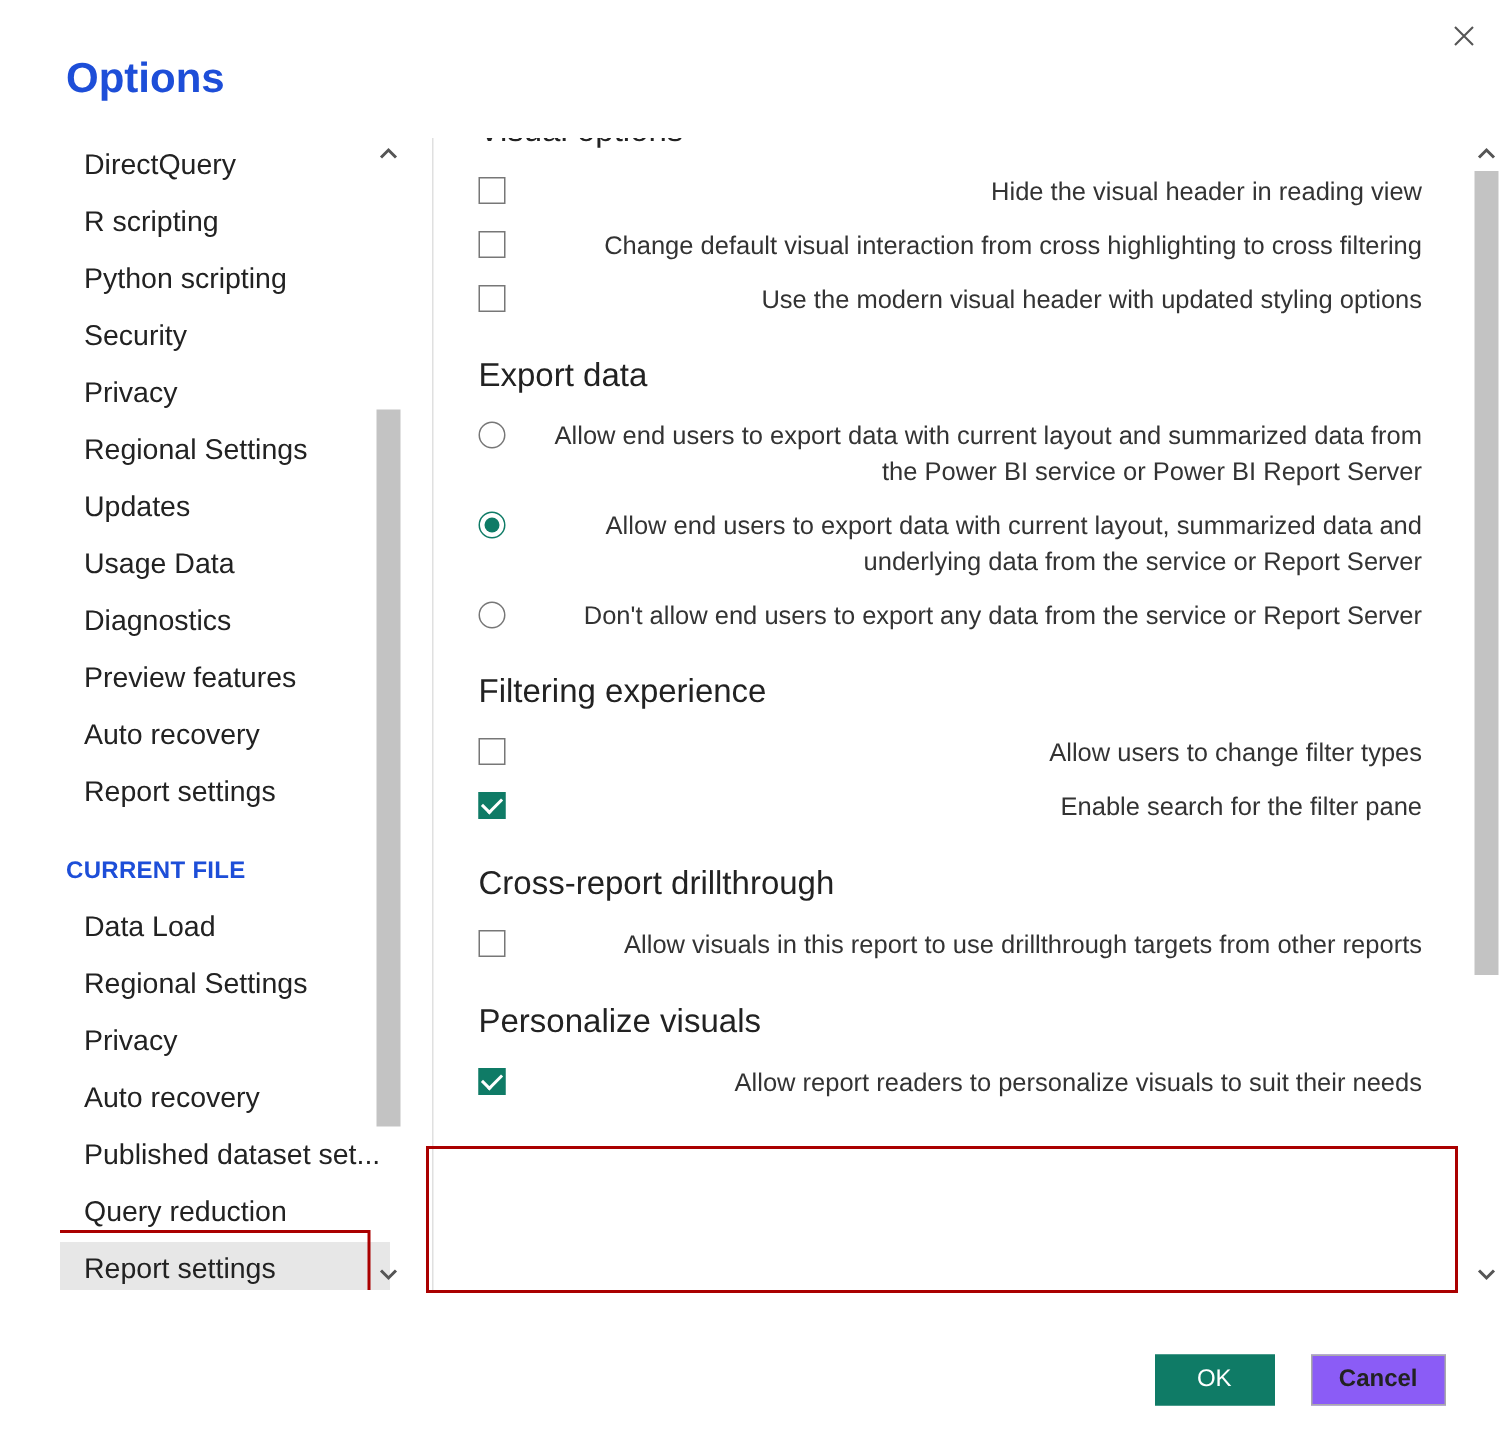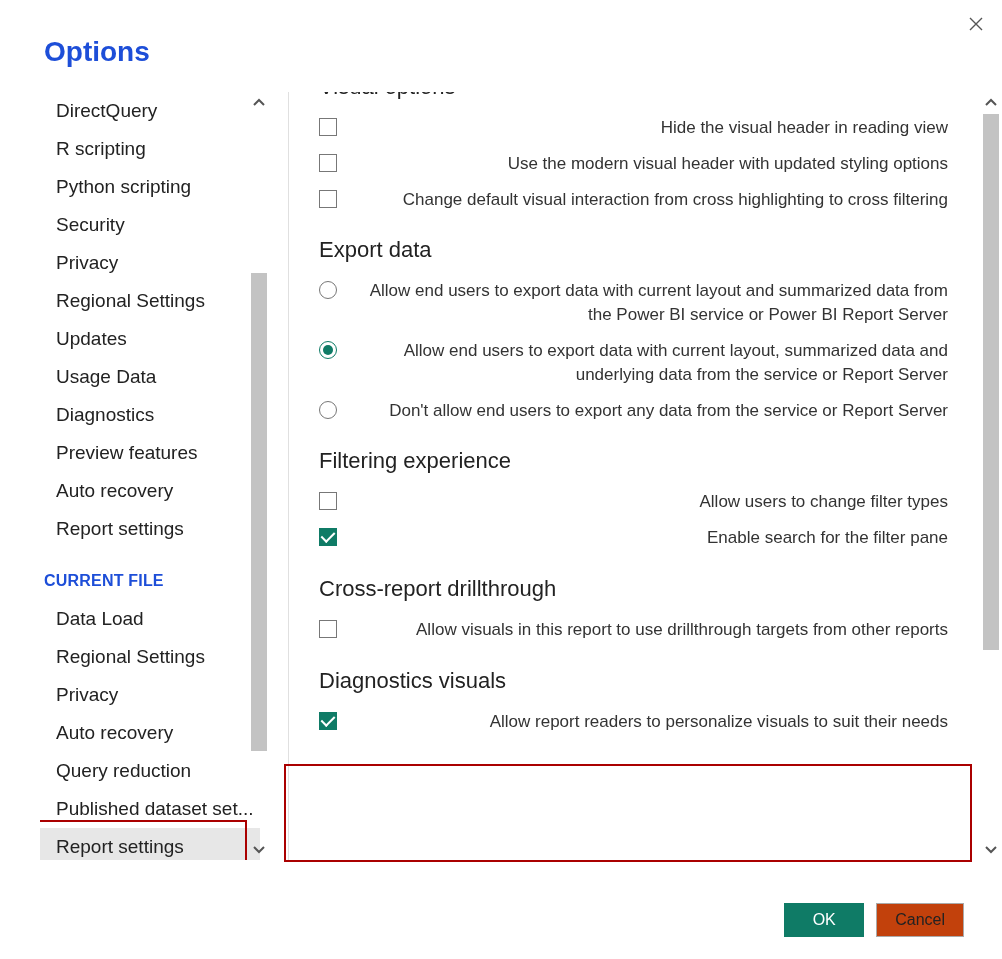--- a/index.html
+++ b/index.html
@@ -193,41 +193,42 @@
     height: 98px;
     bottom: -2px;
     pointer-events: none;
   }
   
   .footer {
     position: absolute;
     bottom: 22px;
     right: 38px;
     display: flex;
-    gap: 12px;
+    gap: 24px;
   }
   .btn {
     min-width: 80px;
     height: 34px;
     font-size: 16px;
     cursor: pointer;
     display: flex;
     align-items: center;
     justify-content: center;
     padding: 0 18px;
   }
   .btn.primary {
     background: #0f7b66;
     color: #fff;
     border: 1px solid #0f7b66;
   }
   .btn.secondary {
-    background: #c2410c;
+    background: #8b5cf6;
     color: #222;
     border: 1px solid #aaa;
+    font-weight: bold;
   }
   .chev { width:16px; height:16px; }
 </style>
 </head>
 <body>
 
 <div class="close-btn">
   <svg viewBox="0 0 16 16" fill="none">
       <path d="M2 2 L14 14 M14 2 L2 14"></path>
     </svg>
@@ -248,22 +249,22 @@
         <div class="side-item"><span>Usage Data</span></div>
         <div class="side-item"><span>Diagnostics</span></div>
         <div class="side-item"><span>Preview features</span></div>
         <div class="side-item"><span>Auto recovery</span></div>
         <div class="side-item"><span>Report settings</span></div>
         <div class="section-hdr">CURRENT FILE</div>
         <div class="side-item"><span>Data Load</span></div>
         <div class="side-item"><span>Regional Settings</span></div>
         <div class="side-item"><span>Privacy</span></div>
         <div class="side-item"><span>Auto recovery</span></div>
+        <div class="side-item"><span>Published dataset set...</span></div>
         <div class="side-item"><span>Query reduction</span></div>
-        <div class="side-item"><span>Published dataset set...</span></div>
         <div class="side-item selected"><span>Report settings</span></div>
       </div>
     <div class="side-highlight"></div>
     <div class="side-scrollbar">
       <div class="sb-btn">
         <svg class="chev" viewBox="0 0 16 16" fill="none">
             <path d="M3 10 L8 5 L13 10" stroke="#555" stroke-width="2"></path>
           </svg>
       </div>
       <div class="sb-track">
@@ -279,25 +280,25 @@
 
   <div class="content">
     <div class="content-inner" id="content-inner">
         <div class="grp-title cut">Visual options</div>
         <div class="opt-row">
           <div class="chk"></div>
           <div class="lbl">Hide the visual header in reading view</div>
         </div>
         <div class="opt-row">
           <div class="chk"></div>
+          <div class="lbl">Change default visual interaction from cross highlighting to cross filtering</div>
+        </div>
+        <div class="opt-row">
+          <div class="chk"></div>
           <div class="lbl">Use the modern visual header with updated styling options</div>
-        </div>
-        <div class="opt-row">
-          <div class="chk"></div>
-          <div class="lbl">Change default visual interaction from cross highlighting to cross filtering</div>
         </div>
         <div class="grp-title">Export data</div>
         <div class="opt-row">
           <div class="rad"></div>
           <div class="lbl">Allow end users to export data with current layout and summarized data from the Power BI service or Power BI Report Server</div>
         </div>
         <div class="opt-row">
           <div class="rad checked"></div>
           <div class="lbl">Allow end users to export data with current layout, summarized data and underlying data from the service or Report Server</div>
         </div>
@@ -312,21 +313,21 @@
         </div>
         <div class="opt-row">
           <div class="chk checked"></div>
           <div class="lbl">Enable search for the filter pane</div>
         </div>
         <div class="grp-title">Cross-report drillthrough</div>
         <div class="opt-row">
           <div class="chk"></div>
           <div class="lbl">Allow visuals in this report to use drillthrough targets from other reports</div>
         </div>
-        <div class="grp-title">Diagnostics visuals</div>
+        <div class="grp-title">Personalize visuals</div>
         <div class="opt-row">
           <div class="chk checked"></div>
           <div class="lbl">Allow report readers to personalize visuals to suit their needs</div>
         </div>
       </div>
     <div class="content-highlight"></div>
     <div class="content-scrollbar">
       <div class="sb-btn">
         <svg class="chev" viewBox="0 0 16 16" fill="none">
             <path d="M3 10 L8 5 L13 10" stroke="#555" stroke-width="2"></path>

